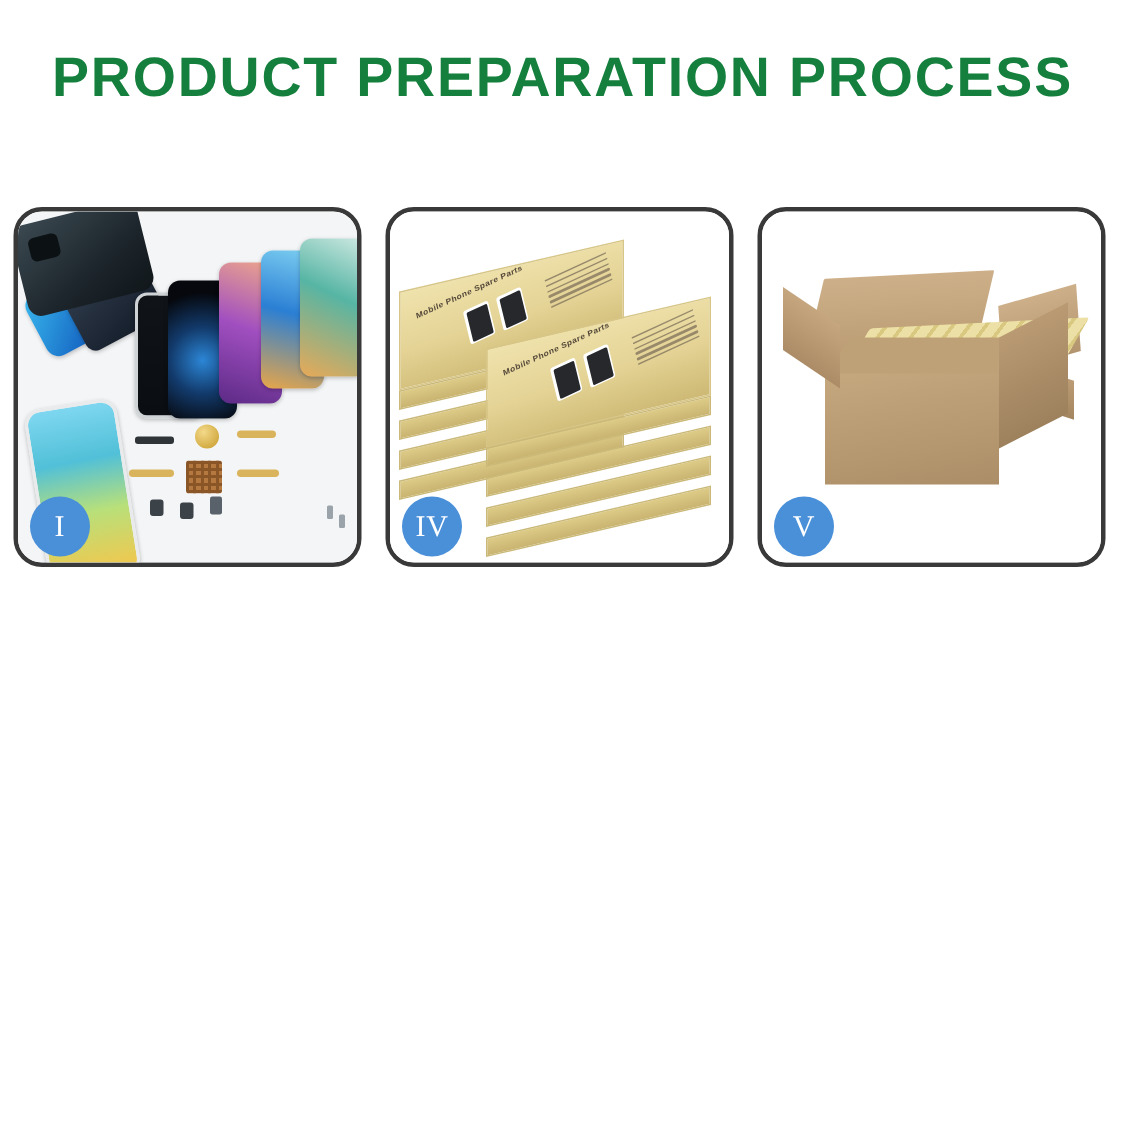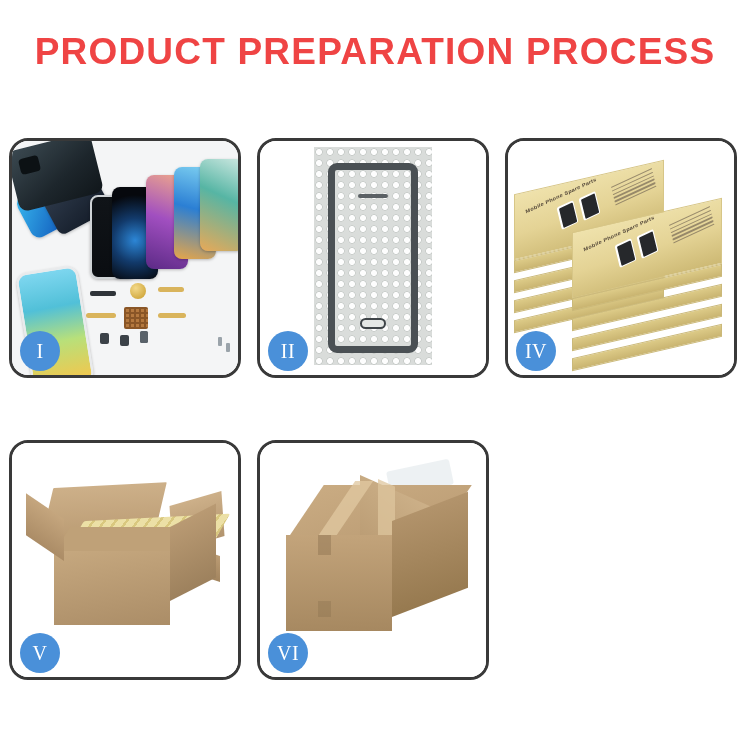--- a/index.html
+++ b/index.html
@@ -10,21 +10,21 @@
     overflow: hidden;
   }
   .page { position: relative; width: 750px; height: 750px; }
 
   
   .header { padding-top: 30px; text-align: center; }
   .title {
     font-size: 37px;
     font-weight: bold;
     letter-spacing: 1.2px;
-    color: #ef4444;
+    color: #15803d;
     line-height: 1.18;
     white-space: nowrap;
   }
   .subtitle {
     margin-top: 9px;
     font-size: 15.5px;
     color: #111111;
     letter-spacing: .15px;
     white-space: nowrap;
   }
@@ -412,31 +412,20 @@
         <div class="prt prt-flex" style="left:146px;top:172px;width:28px;"></div>
         <div class="prt prt-sm" style="left:88px;top:192px;"></div>
         <div class="prt prt-sm" style="left:108px;top:194px;"></div>
         <div class="prt prt-batt" style="left:128px;top:190px;"></div>
         <div class="prt prt-screw" style="left:206px;top:196px;"></div>
         <div class="prt prt-screw" style="left:214px;top:202px;"></div>
       </div>
       <div class="badge">I</div>
     </div>
 
-    <div class="panel">
-      <div class="stage p2">
-        <div class="bw">
-          <div class="bw-screen">
-            <div class="bw-ear"></div>
-            <div class="bw-home"></div>
-          </div>
-        </div>
-      </div>
-      <div class="badge">II</div>
-    </div>
 
 
     <div class="panel">
       <div class="stage p4">
         <div class="stk">
 
           <div class="sb-side" style="left:0px;  top:88px;"></div>
           <div class="sb-side" style="left:0px;  top:108px;"></div>
           <div class="sb-side" style="left:0px;  top:128px;"></div>
           <div class="sb-side" style="left:0px;  top:148px;"></div>
@@ -493,29 +482,15 @@
         <div class="c5-fill"></div>
         <div class="c5-flapRB"></div>
         <div class="c5-top"></div>
         <div class="c5-side"></div>
         <div class="c5-front"></div>
         <div class="c5-flapL"></div>
       </div>
       <div class="badge">V</div>
     </div>
 
-    <div class="panel">
-      <div class="stage p6">
-        <div class="c6-wrap"></div>
-        <div class="c6-top"></div>
-        <div class="c6-top2"></div>
-        <div class="c6-tape"></div>
-        <div class="c6-tape2"></div>
-        <div class="c6-front"></div>
-        <div class="c6-side"></div>
-        <div class="c6-seam"></div>
-        <div class="c6-seam2"></div>
-      </div>
-      <div class="badge">VI</div>
-    </div>
 
   </div>
 </div>
 
 </body></html>

